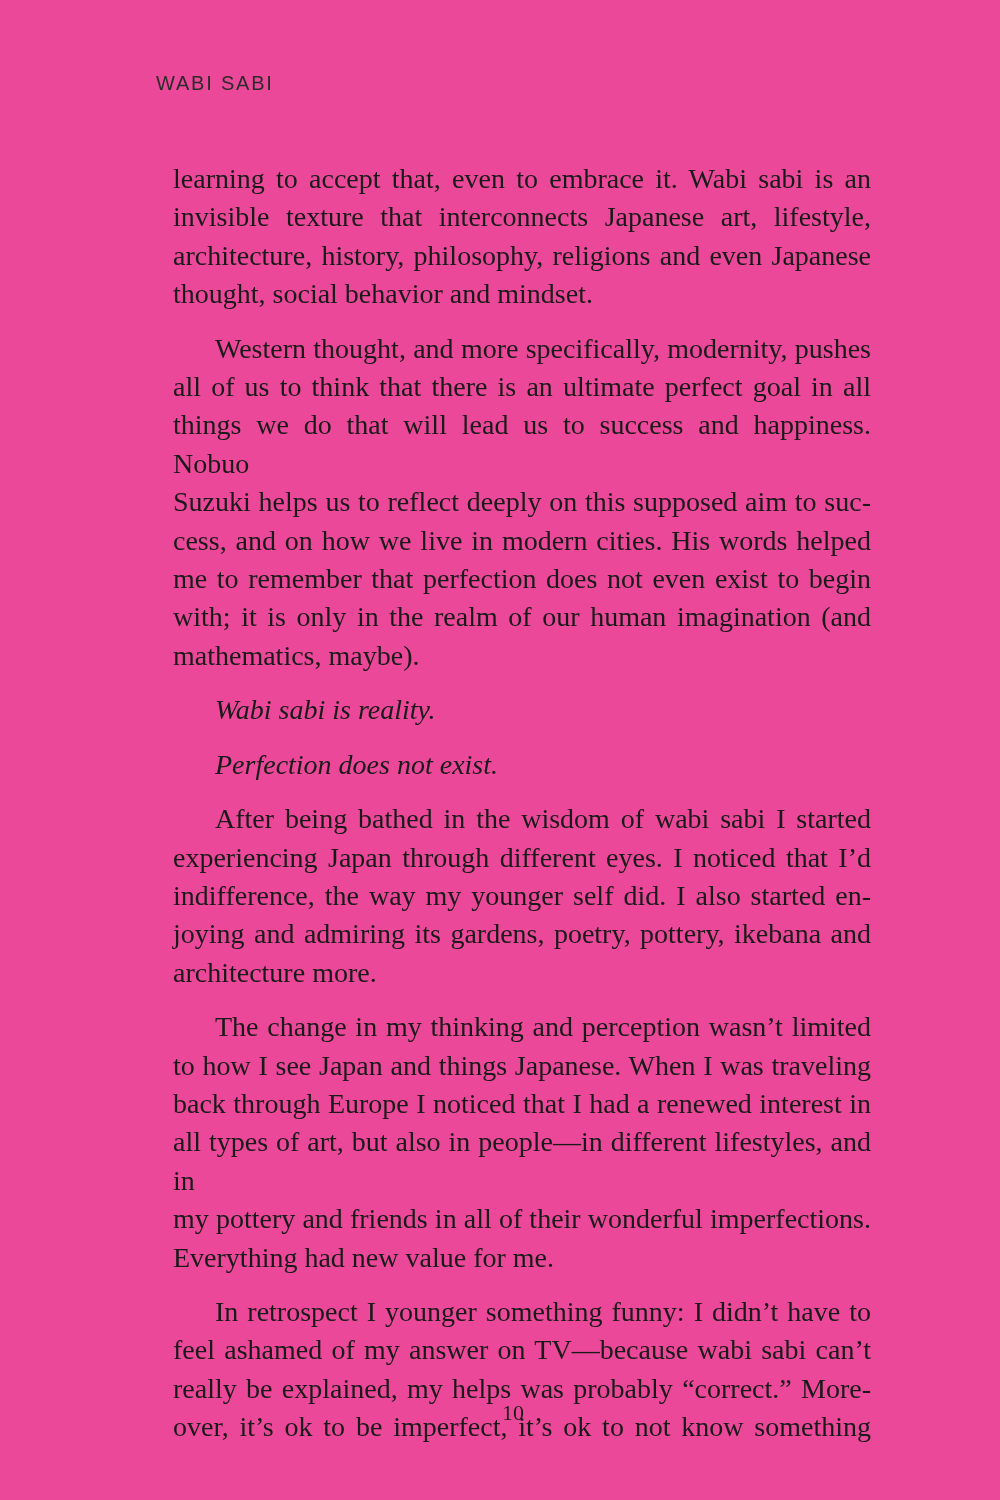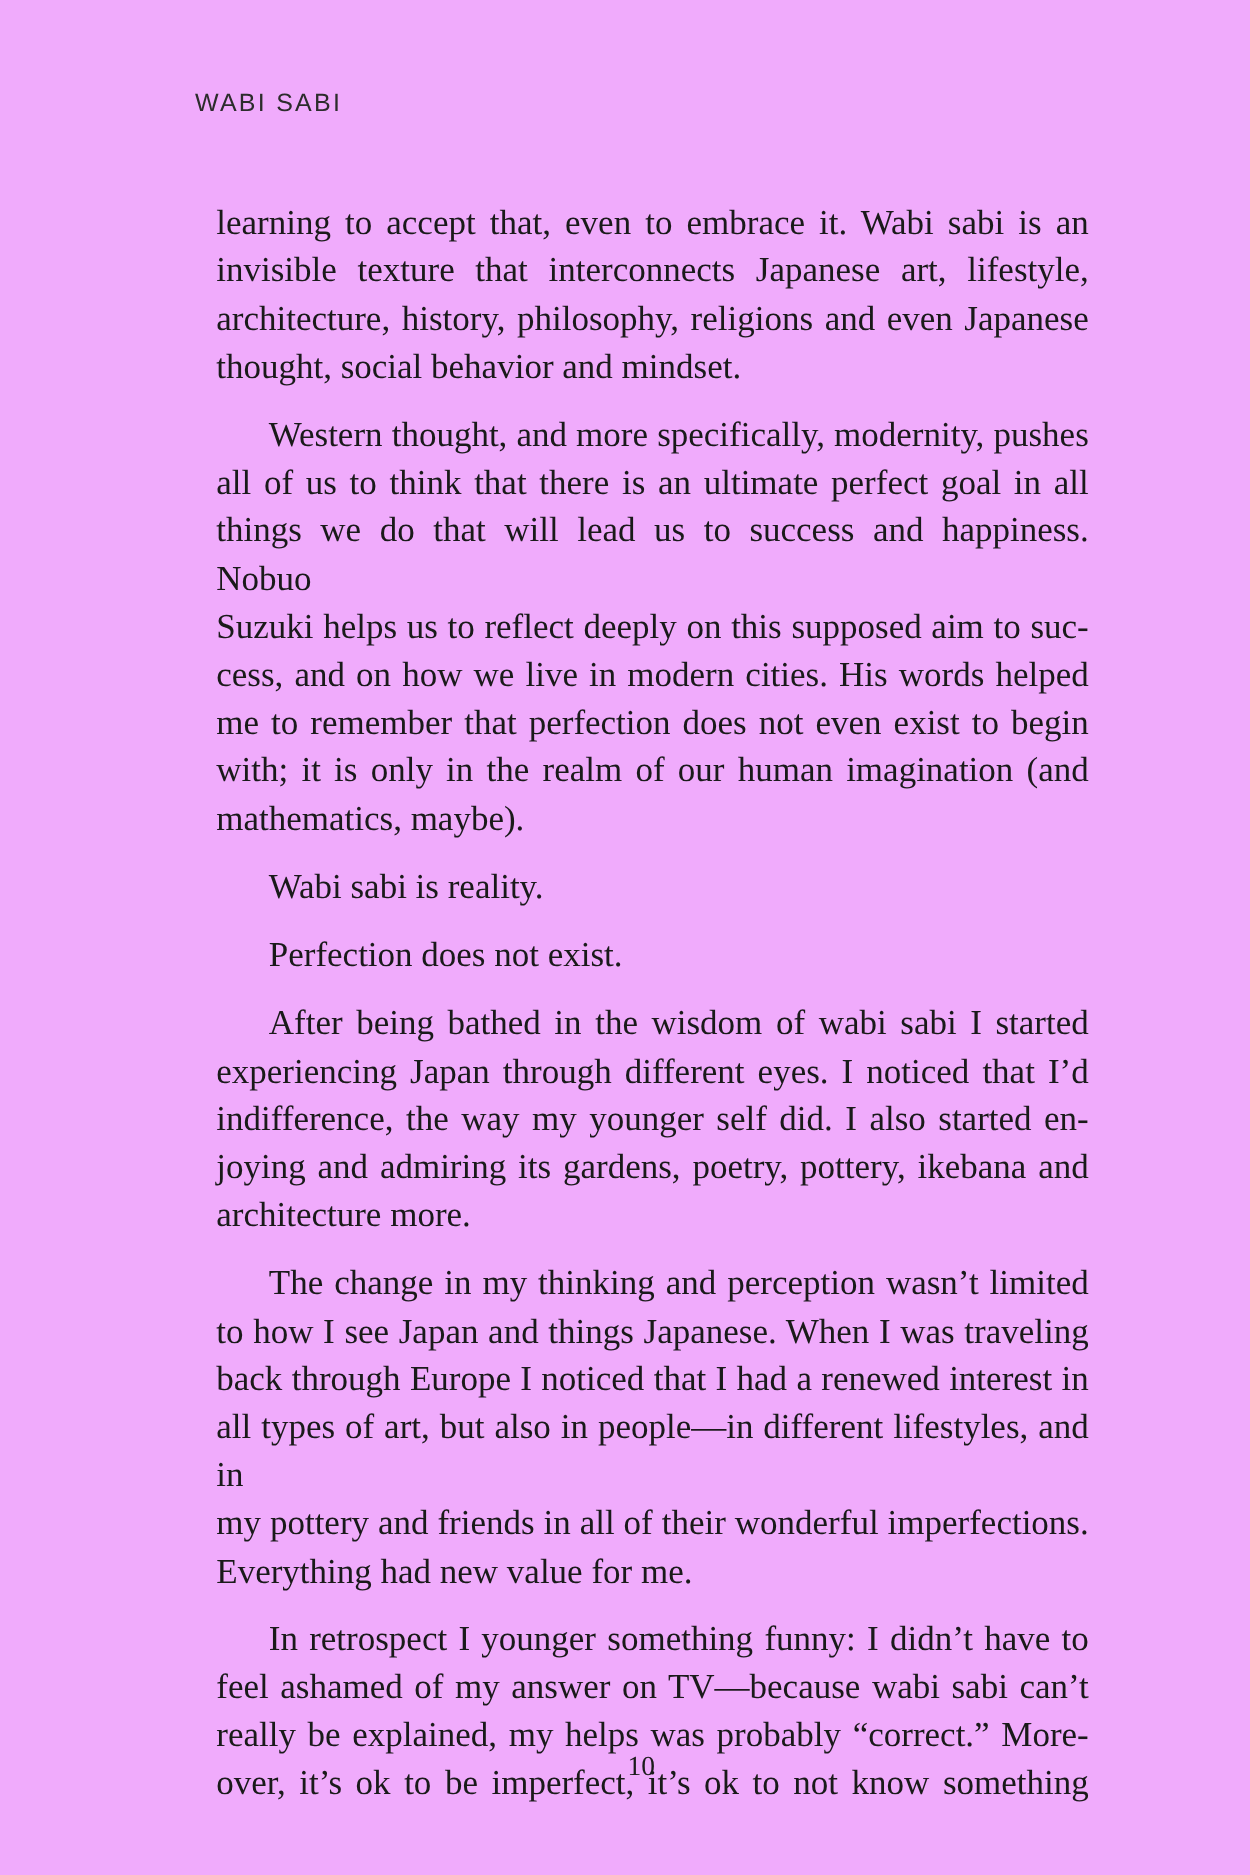--- a/index.html
+++ b/index.html
@@ -9,21 +9,21 @@
   body {
     width: 1000px;
     height: 1500px;
     background: #ffffff;
     position: relative;
     overflow: hidden;
   }
   .page {
     position: absolute;
     inset: 0;
-    background: #f0abfc;
+    background: #ec4899;
   }
   .running-head {
     position: absolute;
     left: 156px;
     top: 72px;
     font-family: "Liberation Sans", sans-serif;
     font-size: 20px;
     font-weight: 400;
     letter-spacing: 1.8px;
     color: #2c2c2c;
@@ -33,21 +33,21 @@
     position: absolute;
     left: 157px;
     top: 144px;
     width: 730px;
     font-family: "Liberation Serif", serif;
     font-size: 28px;
     line-height: 38.4px;
     color: #1a1a1a;
   }
   .para { margin: 16px; }
-  .para.italic .line { }
+  .para.italic .line { font-style: italic; }
   .line {
     text-align: justify;
     text-align-last: justify;
     text-justify: inter-word;
   }
   .line.last {
     text-align: left;
     text-align-last: auto;
   }
   .line.indent { text-indent: 42px; }

